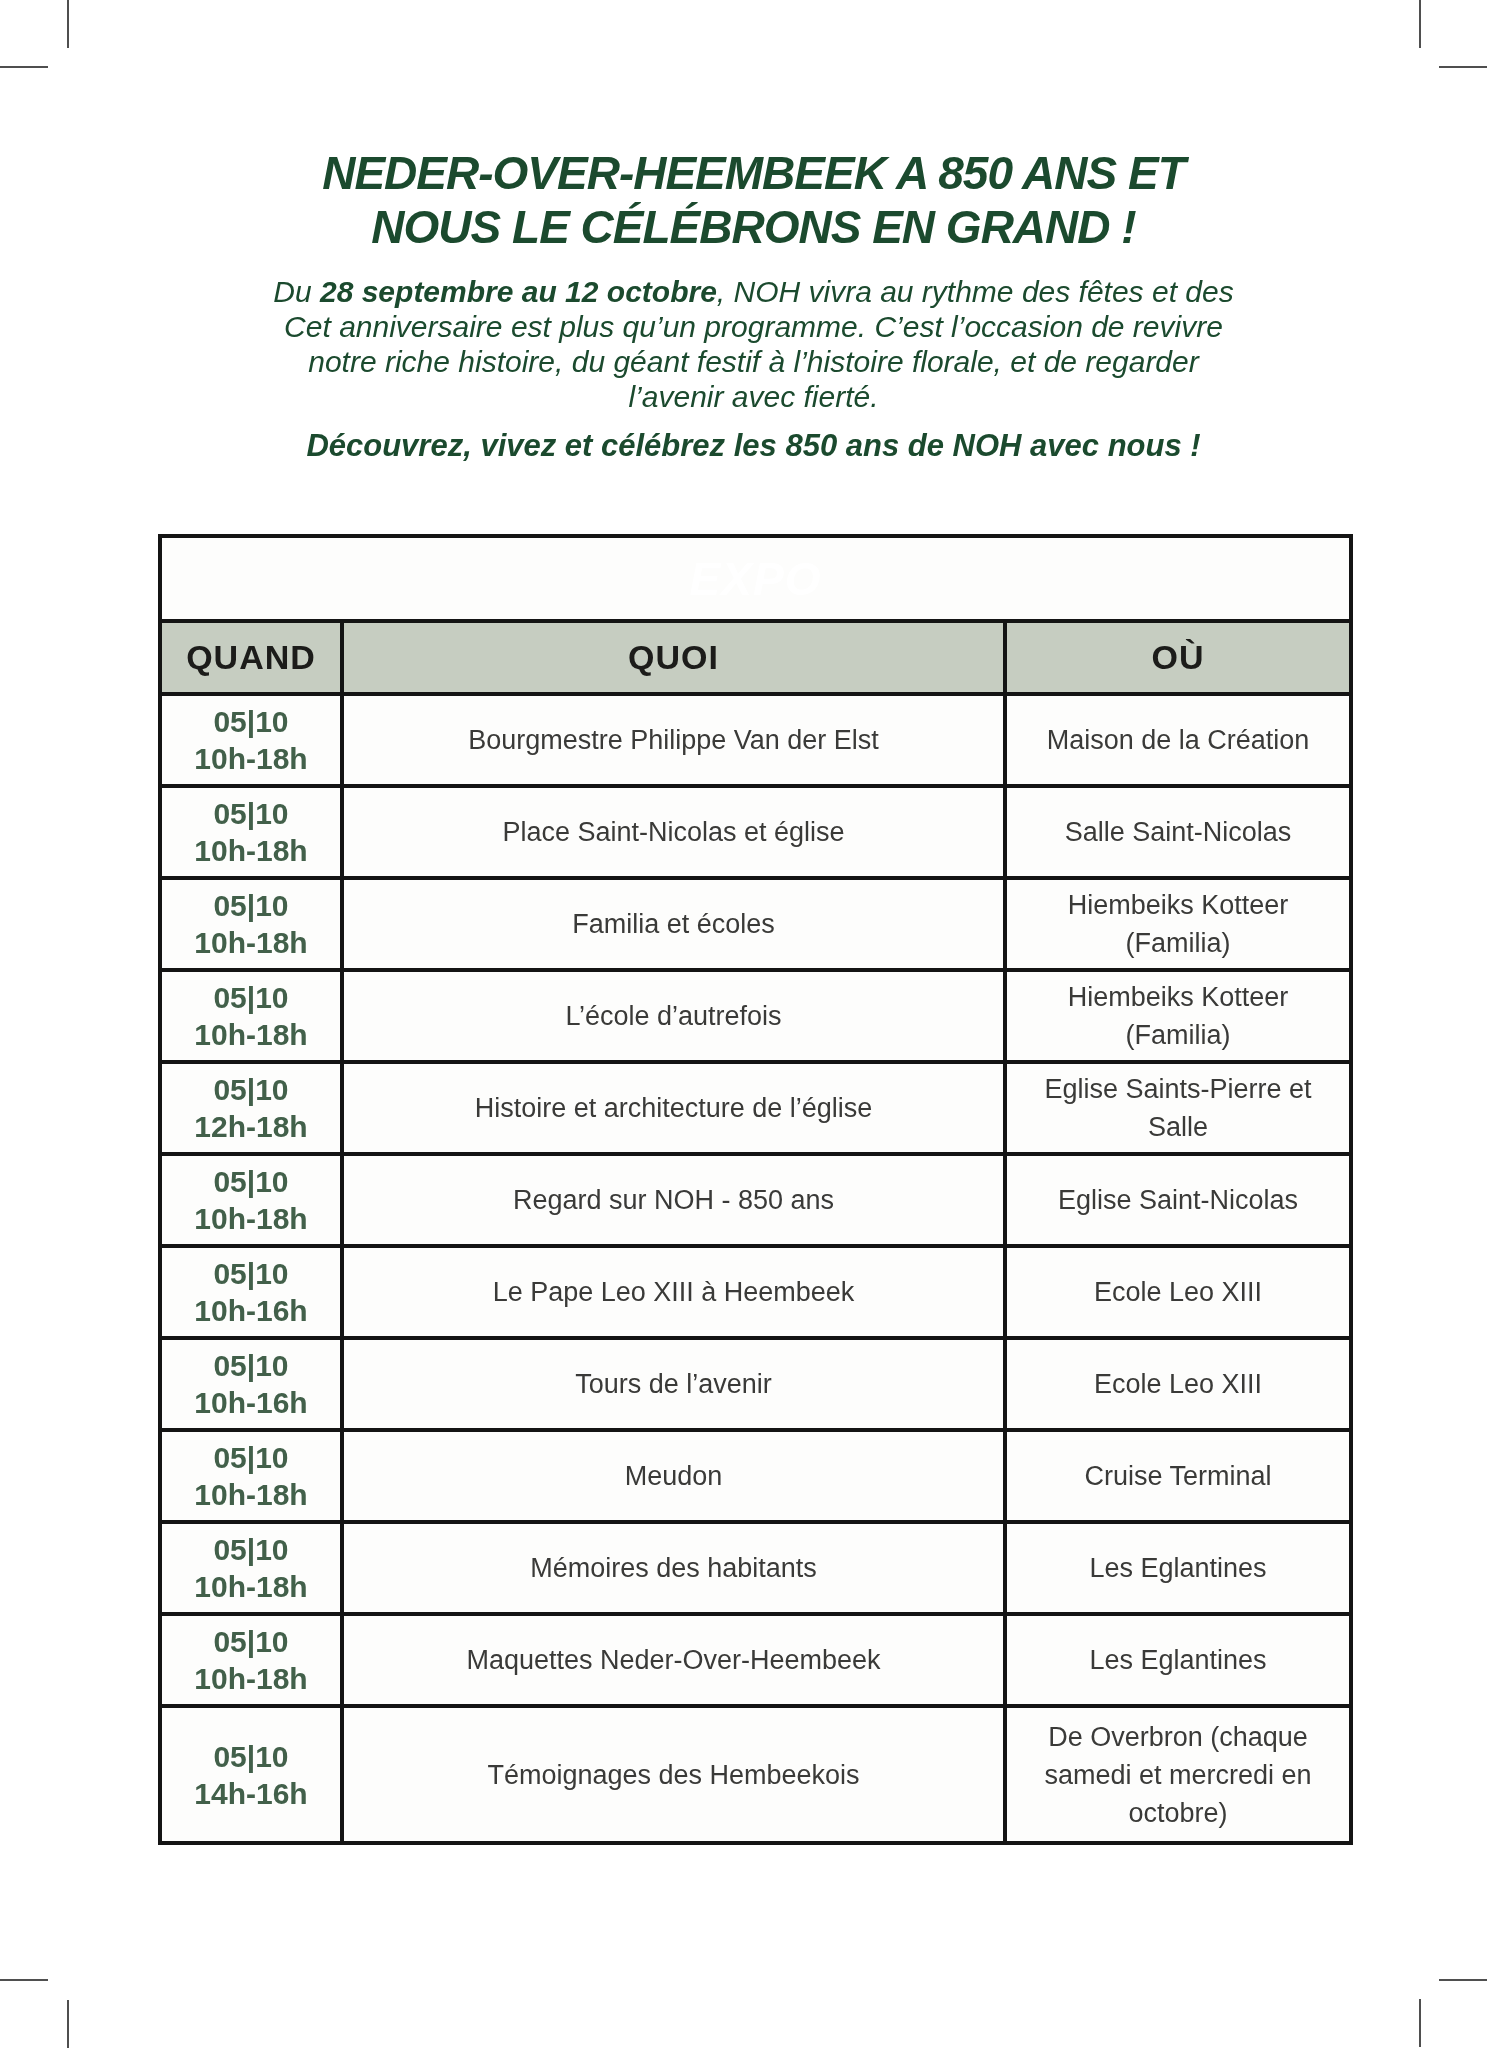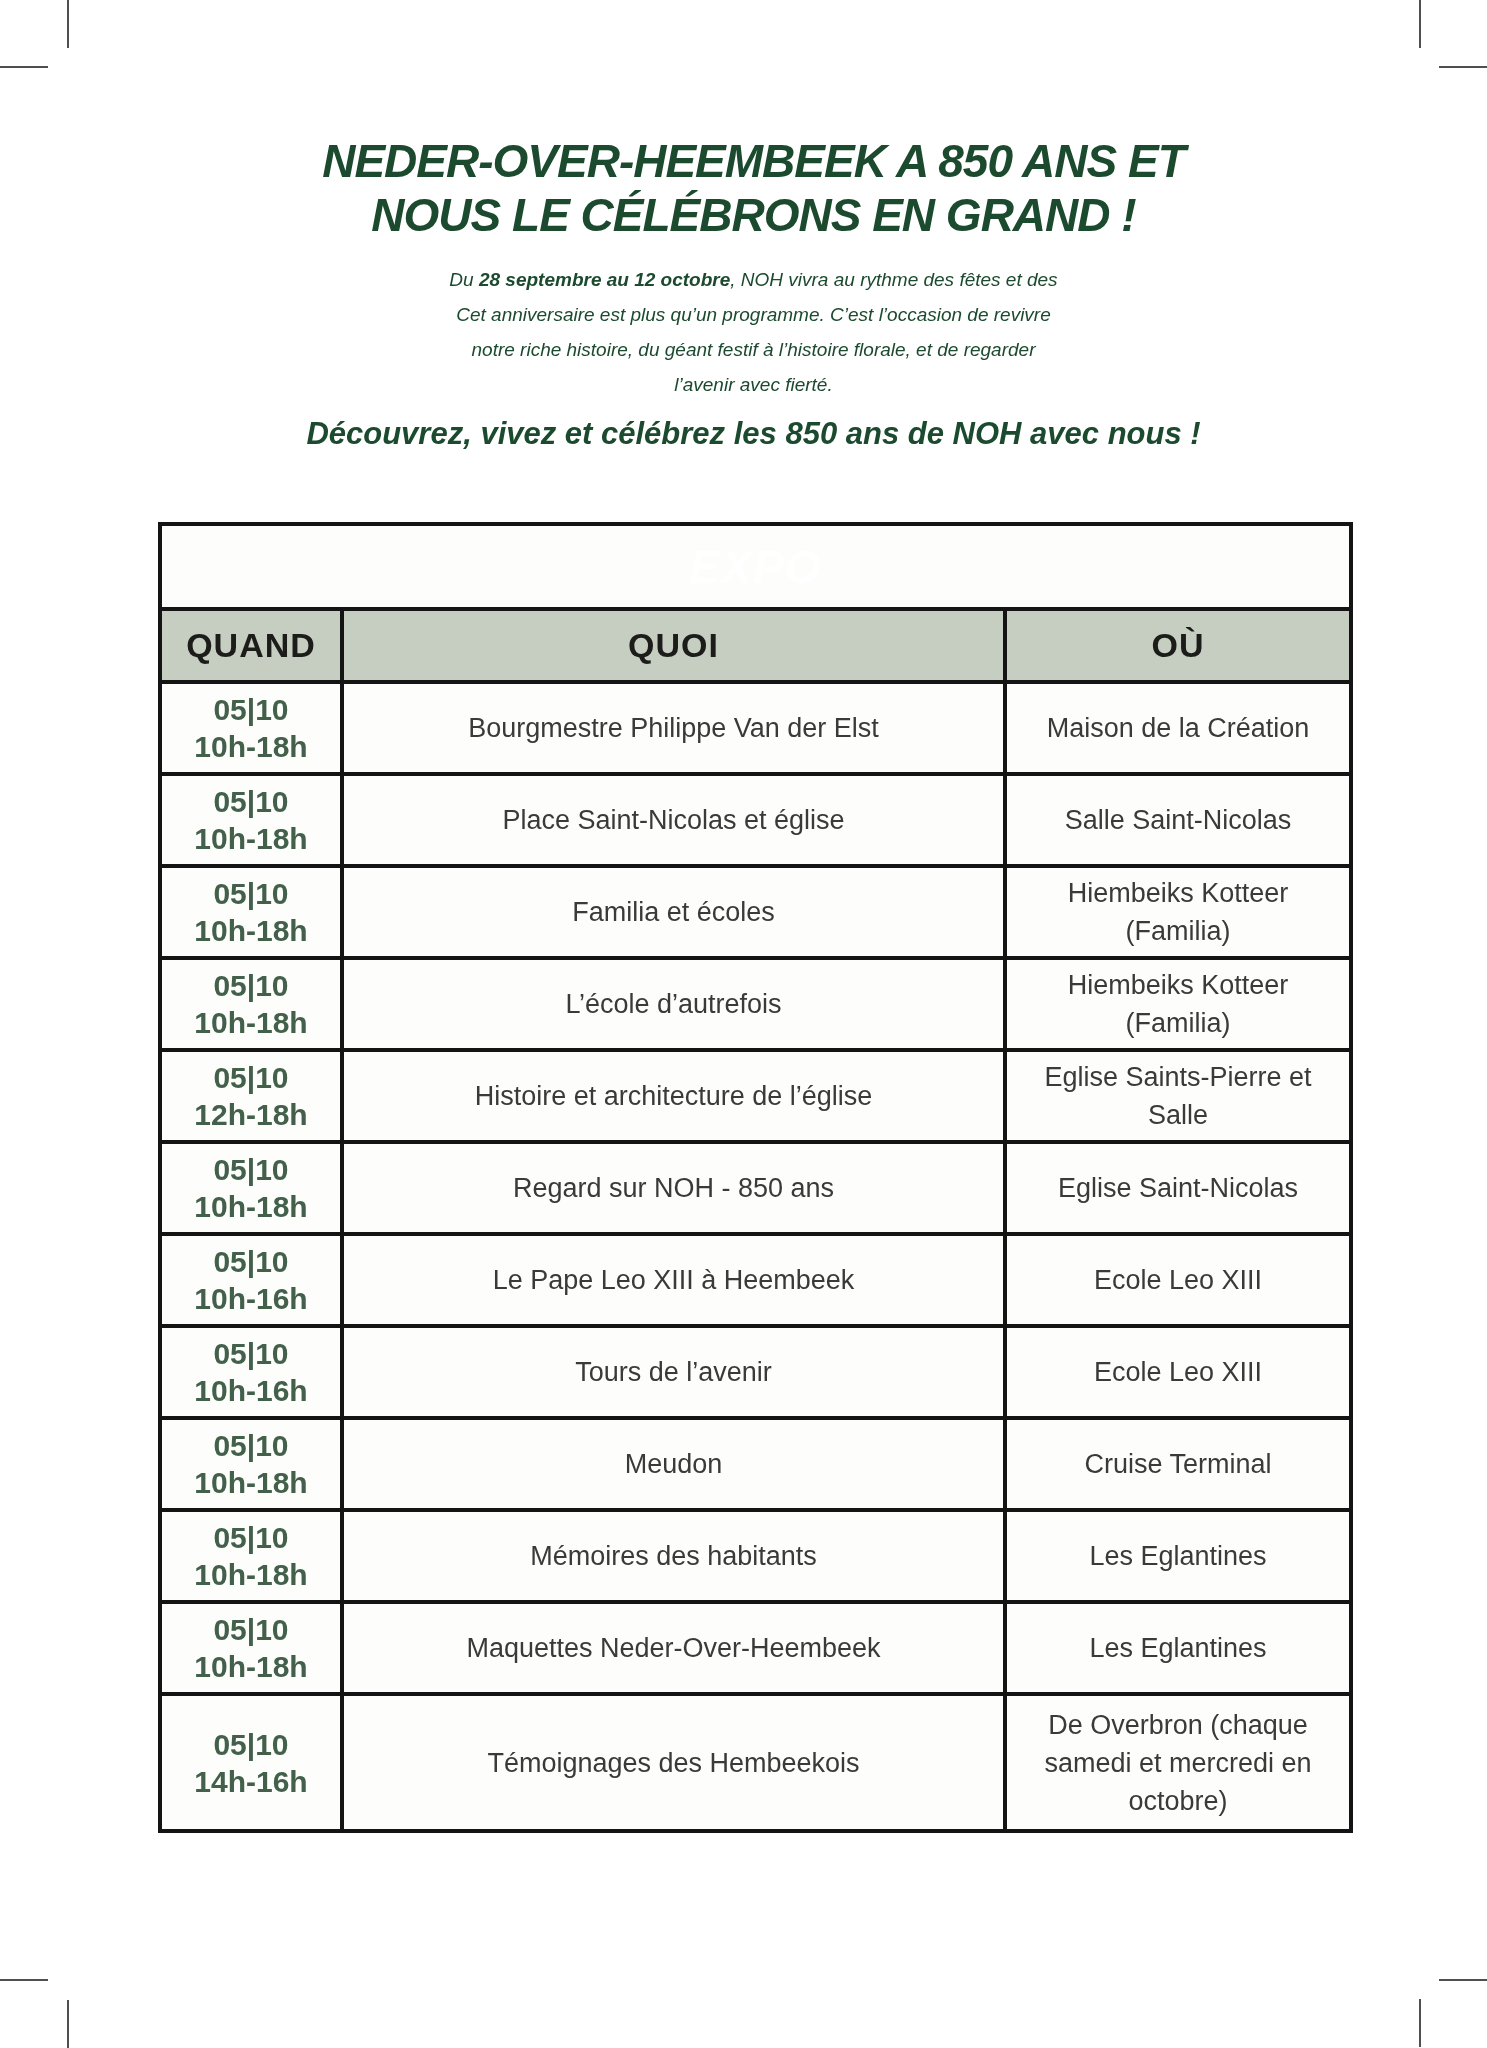--- a/index.html
+++ b/index.html
@@ -30,38 +30,38 @@
   .tr-h{left:1439px;top:66px;}
   .bl-v{left:67px;top:2000px;}
   .bl-h{left:0;top:1979px;}
   .br-v{left:1419px;top:1999px;}
   .br-h{left:1439px;top:1979px;}
 
   
   .content{
     position:absolute;
     left:158px;
-    top:0;
+    top:12px;
     width:1191px;
   }
   .page-title{
     margin-top:134px;
     text-align:center;
     font-size:46px;
     line-height:54px;
     font-weight:700;
     font-style:italic;
     letter-spacing:-1px;
     color:var(--dark-green);
   }
   .intro{
     margin-top:20px;
     text-align:center;
     font-style:italic;
-    font-size:19px;
+    font-size:30px;
     line-height:35px;
     color:var(--dark-green);
   }
   .intro .b{font-weight:700;}
   .cta{
     margin-top:14px;
     text-align:center;
     font-style:italic;
     font-weight:700;
     font-size:31px;

